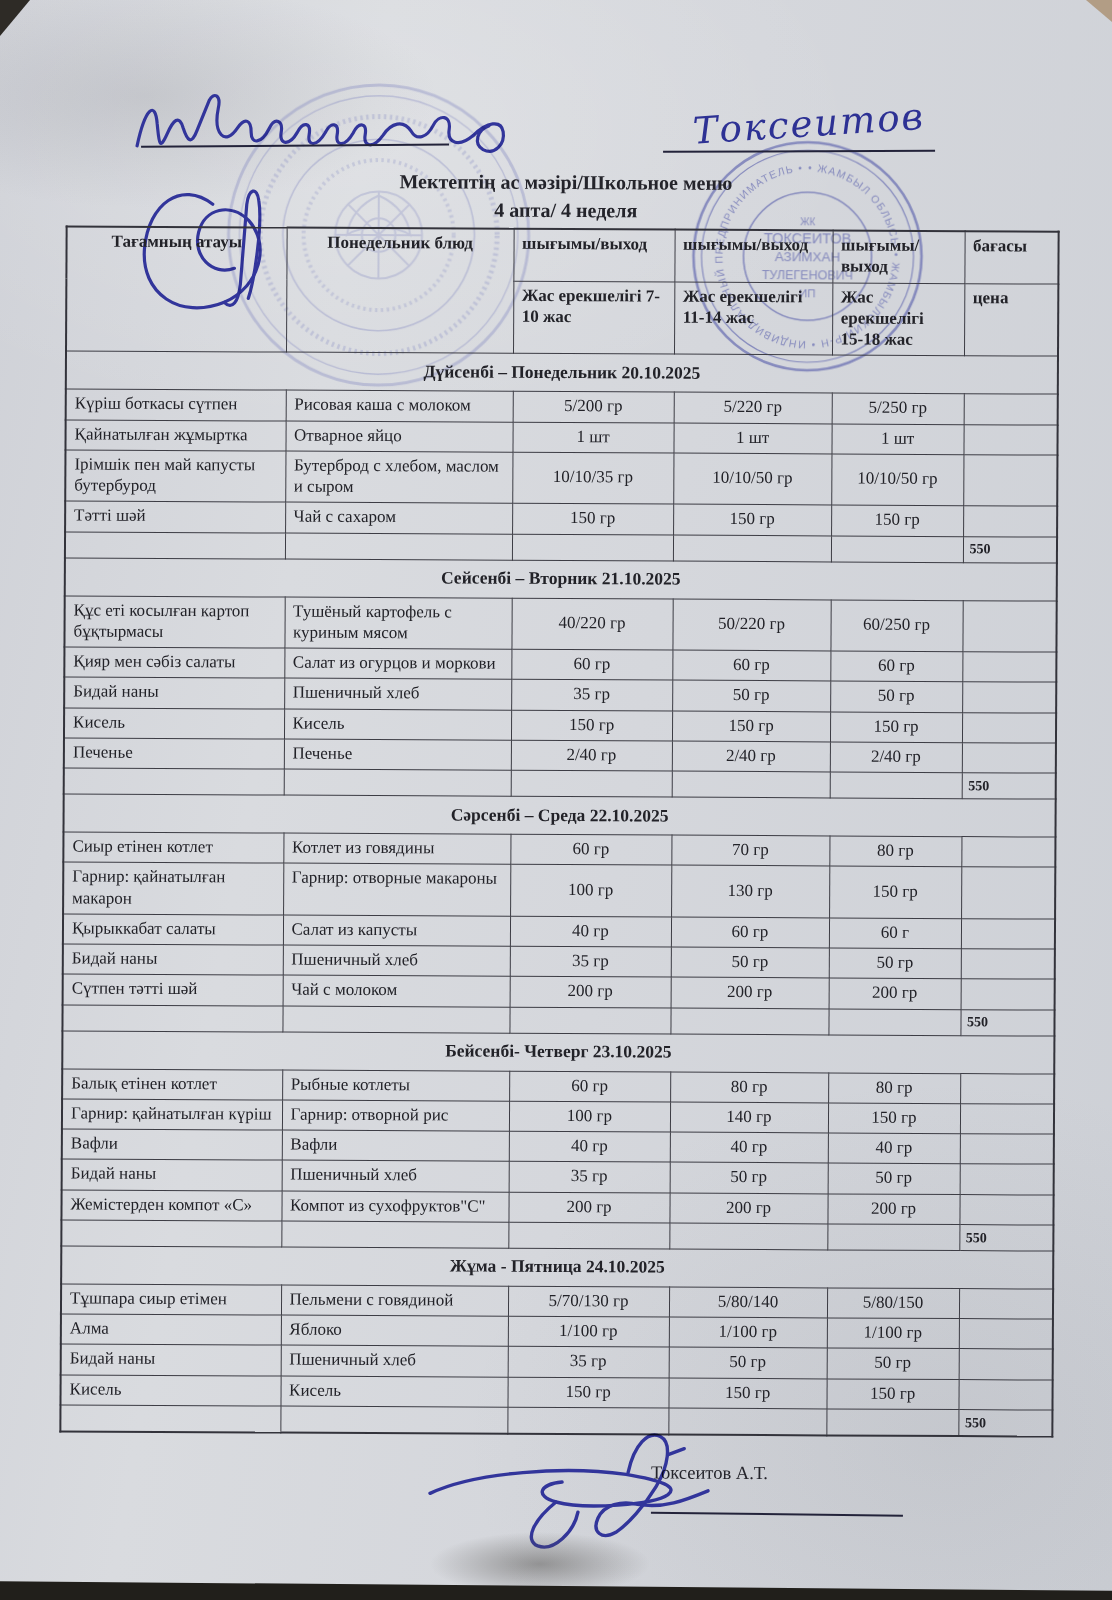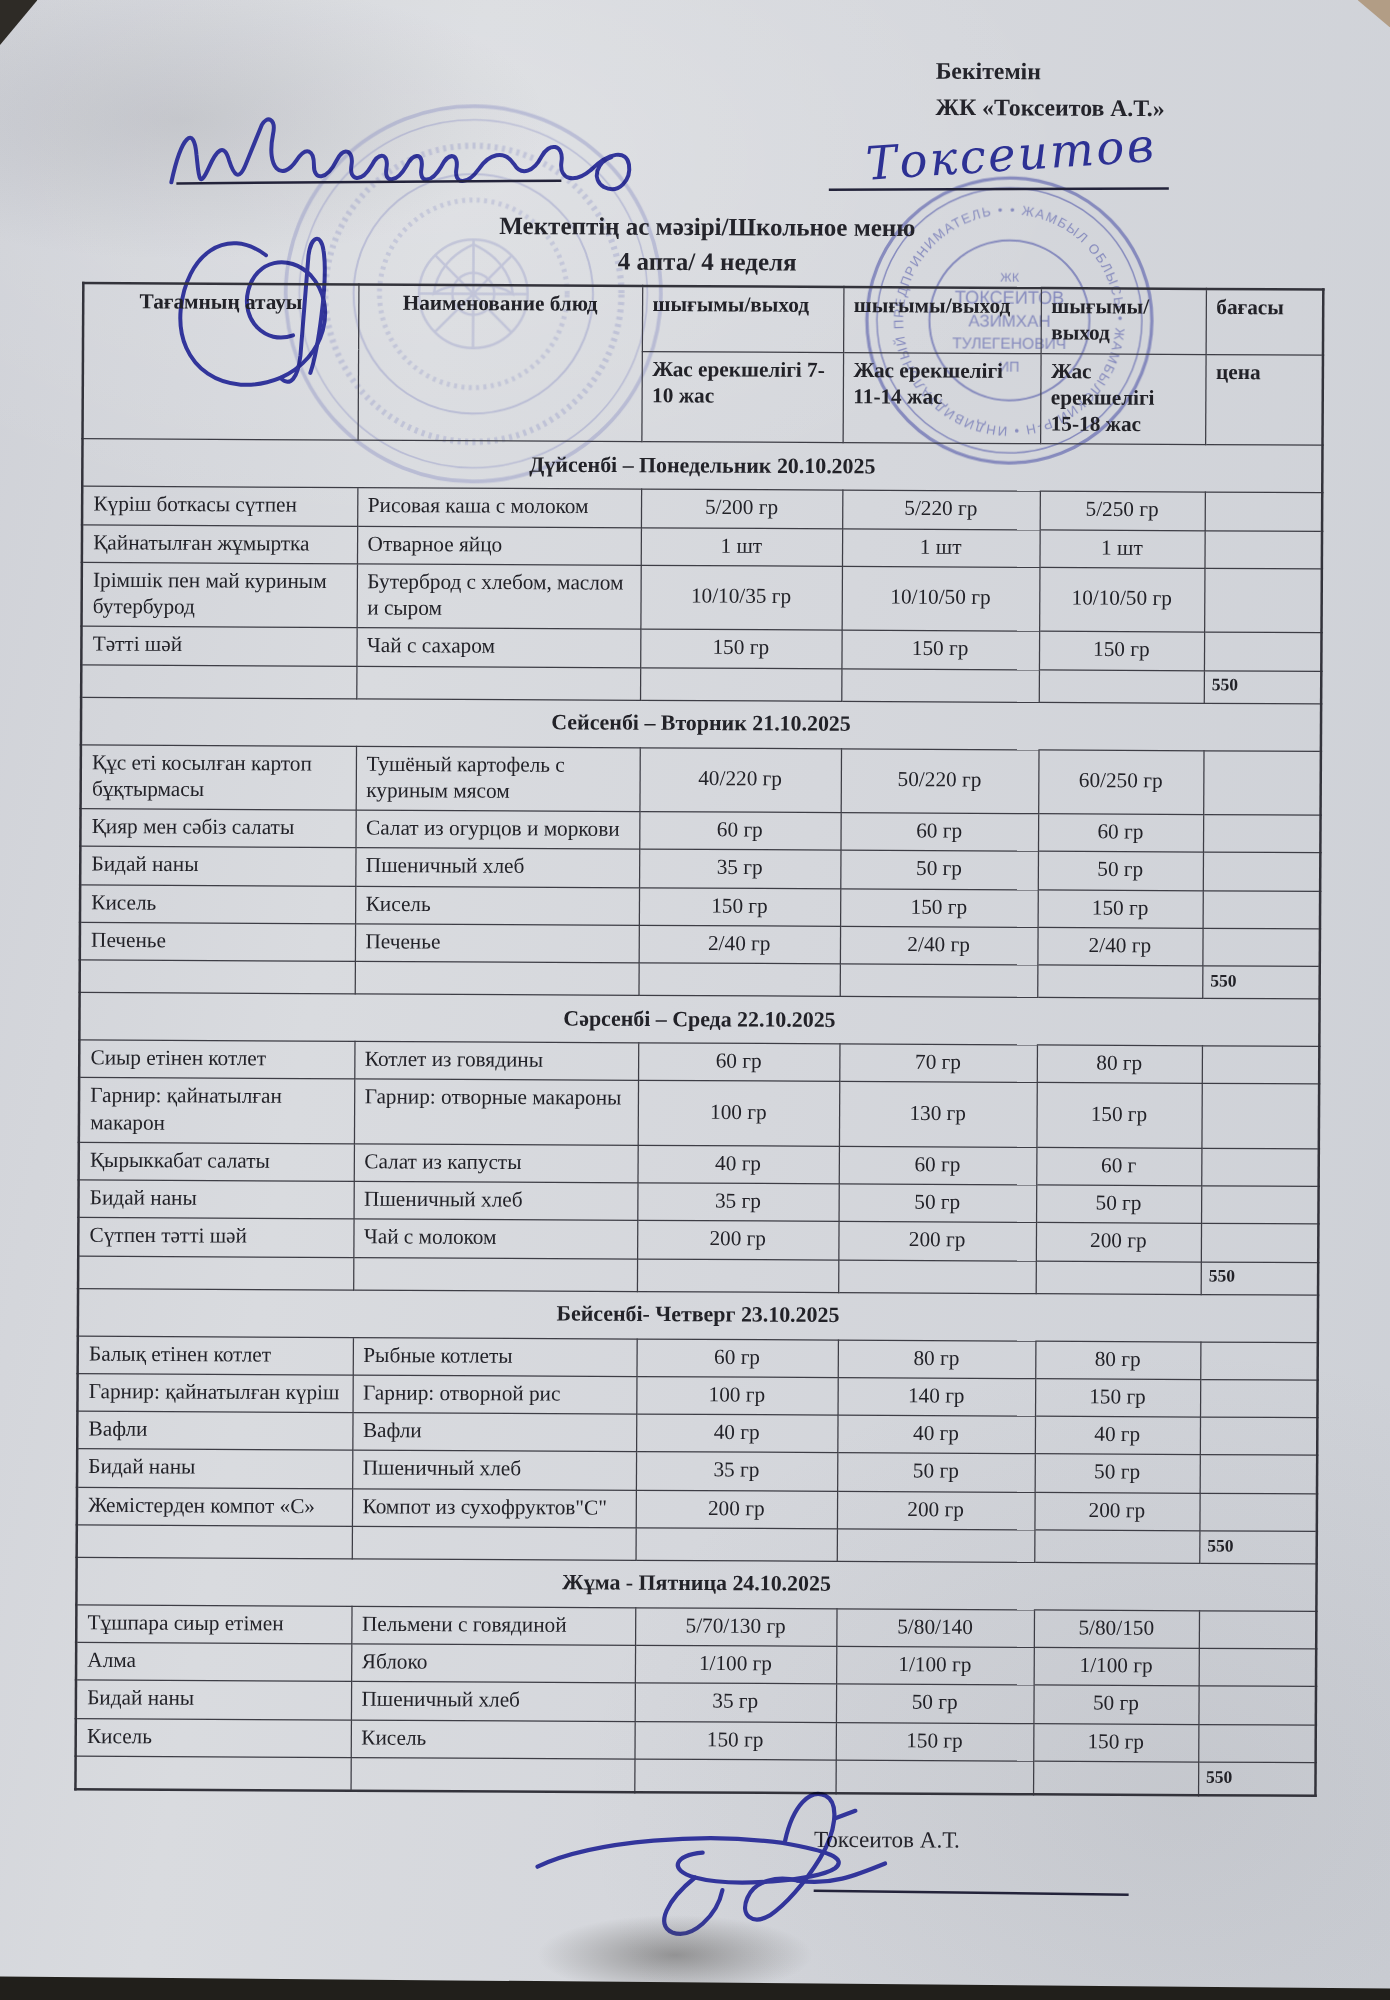--- a/index.html
+++ b/index.html
@@ -68,24 +68,20 @@
      background:radial-gradient(closest-side, rgba(82,80,77,.5), rgba(82,80,77,0));}
 </style>
 </head>
 <body>
 
 <div class="photo">
   <div class="paper"></div>
 
   <div class="tilt">
 
-    <div class="hdr-txt hdr-right">
-      <div>Бекітемін</div>
-      <div>ЖК «Токсеитов А.Т.»</div>
-    </div>
 
     <svg class="stampL" viewBox="0 0 320 320">
       <g fill="none" stroke="#7f84c0">
         <circle cx="160" cy="160" r="152" stroke-width="3"></circle>
         <circle cx="160" cy="160" r="141" stroke-width="1.3"></circle>
         <circle cx="160" cy="160" r="120" stroke-width="5" stroke-dasharray="2.5 3.5" opacity=".8"></circle>
         <circle cx="160" cy="160" r="97" stroke-width="1.6"></circle>
         <circle cx="160" cy="160" r="76" stroke-width="4" stroke-dasharray="2.5 3.5" opacity=".7"></circle>
         <g stroke-width="2" opacity=".8">
           <circle cx="160" cy="160" r="44"></circle>
@@ -141,21 +137,21 @@
           <col style="width:220px">
             <col style="width:227px">
             <col style="width:161px">
           <col style="width:158px">
             <col style="width:132px">
             <col style="width:94px">
         </colgroup>
         <thead>
           <tr class="h1">
             <th class="th-dish" rowspan="2">Тағамның атауы</th>
-            <th class="th-dish" rowspan="2">Наименование блюд</th>
+            <th class="th-dish" rowspan="2">Понедельник блюд</th>
             <th><span>шығымы/выход</span></th>
             <th><span>шығымы/выход</span></th>
             <th><span class="wrap-narrow">шығымы/выход</span></th>
             <th><span class="wrap-price">бағасы</span></th>
           </tr>
           <tr class="h2">
             <th>Жас ерекшелігі 7-10 жас</th>
             <th>Жас ерекшелігі 11-14 жас</th>
             <th><span class="wrap-narrow">Жас ерекшелігі 15-18 жас</span></th>
             <th>цена</th>
@@ -175,21 +171,21 @@
             </tr>
             <tr>
               <td class="dish">Қайнатылған жұмыртка</td>
               <td class="dish">Отварное яйцо</td>
               <td class="val">1 шт</td>
               <td class="val">1 шт</td>
               <td class="val">1 шт</td>
               <td class="val"></td>
             </tr>
             <tr>
-              <td class="dish">Ірімшік пен май куриным бутербурод</td>
+              <td class="dish">Ірімшік пен май капусты бутербурод</td>
               <td class="dish">Бутерброд с хлебом, маслом и сыром</td>
               <td class="val">10/10/35 гр</td>
               <td class="val">10/10/50 гр</td>
               <td class="val">10/10/50 гр</td>
               <td class="val"></td>
             </tr>
             <tr>
               <td class="dish">Тәтті шәй</td>
               <td class="dish">Чай с сахаром</td>
               <td class="val">150 гр</td>

